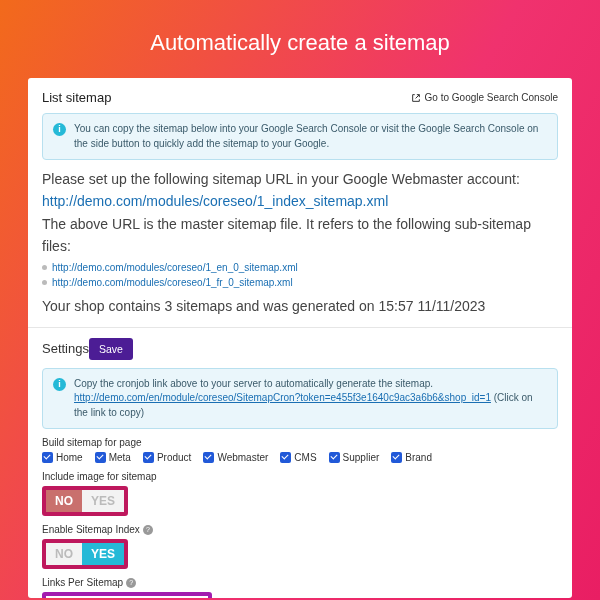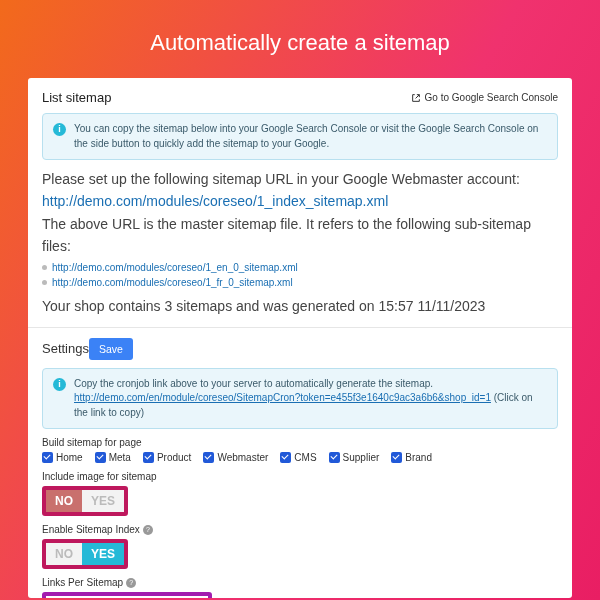--- a/index.html
+++ b/index.html
@@ -84,21 +84,21 @@
     content: ""; position: absolute; left: 0; top: 5px;
     width: 5px; height: 5px; background: #bbb; border-radius: 50%;
   }
   .divider { height: 1px; background: #e6e6e6; margin: 10px -14px 10px; }
   .settings-head {
     display: flex; justify-content: flex-start; align-items: center;
     margin-bottom: 8px;
   }
   .settings-head h2 { font-size: 13px; font-weight: 500; }
   .save-btn {
-    background: #3b82f6;
+    background: #4c1d95;
     color: #fff;
     border: none;
     padding: 5px 10px;
     font-size: 10.5px;
     border-radius: 3px;
     cursor: pointer;
   }
   .field-label {
     font-size: 10px;
     color: #333;

